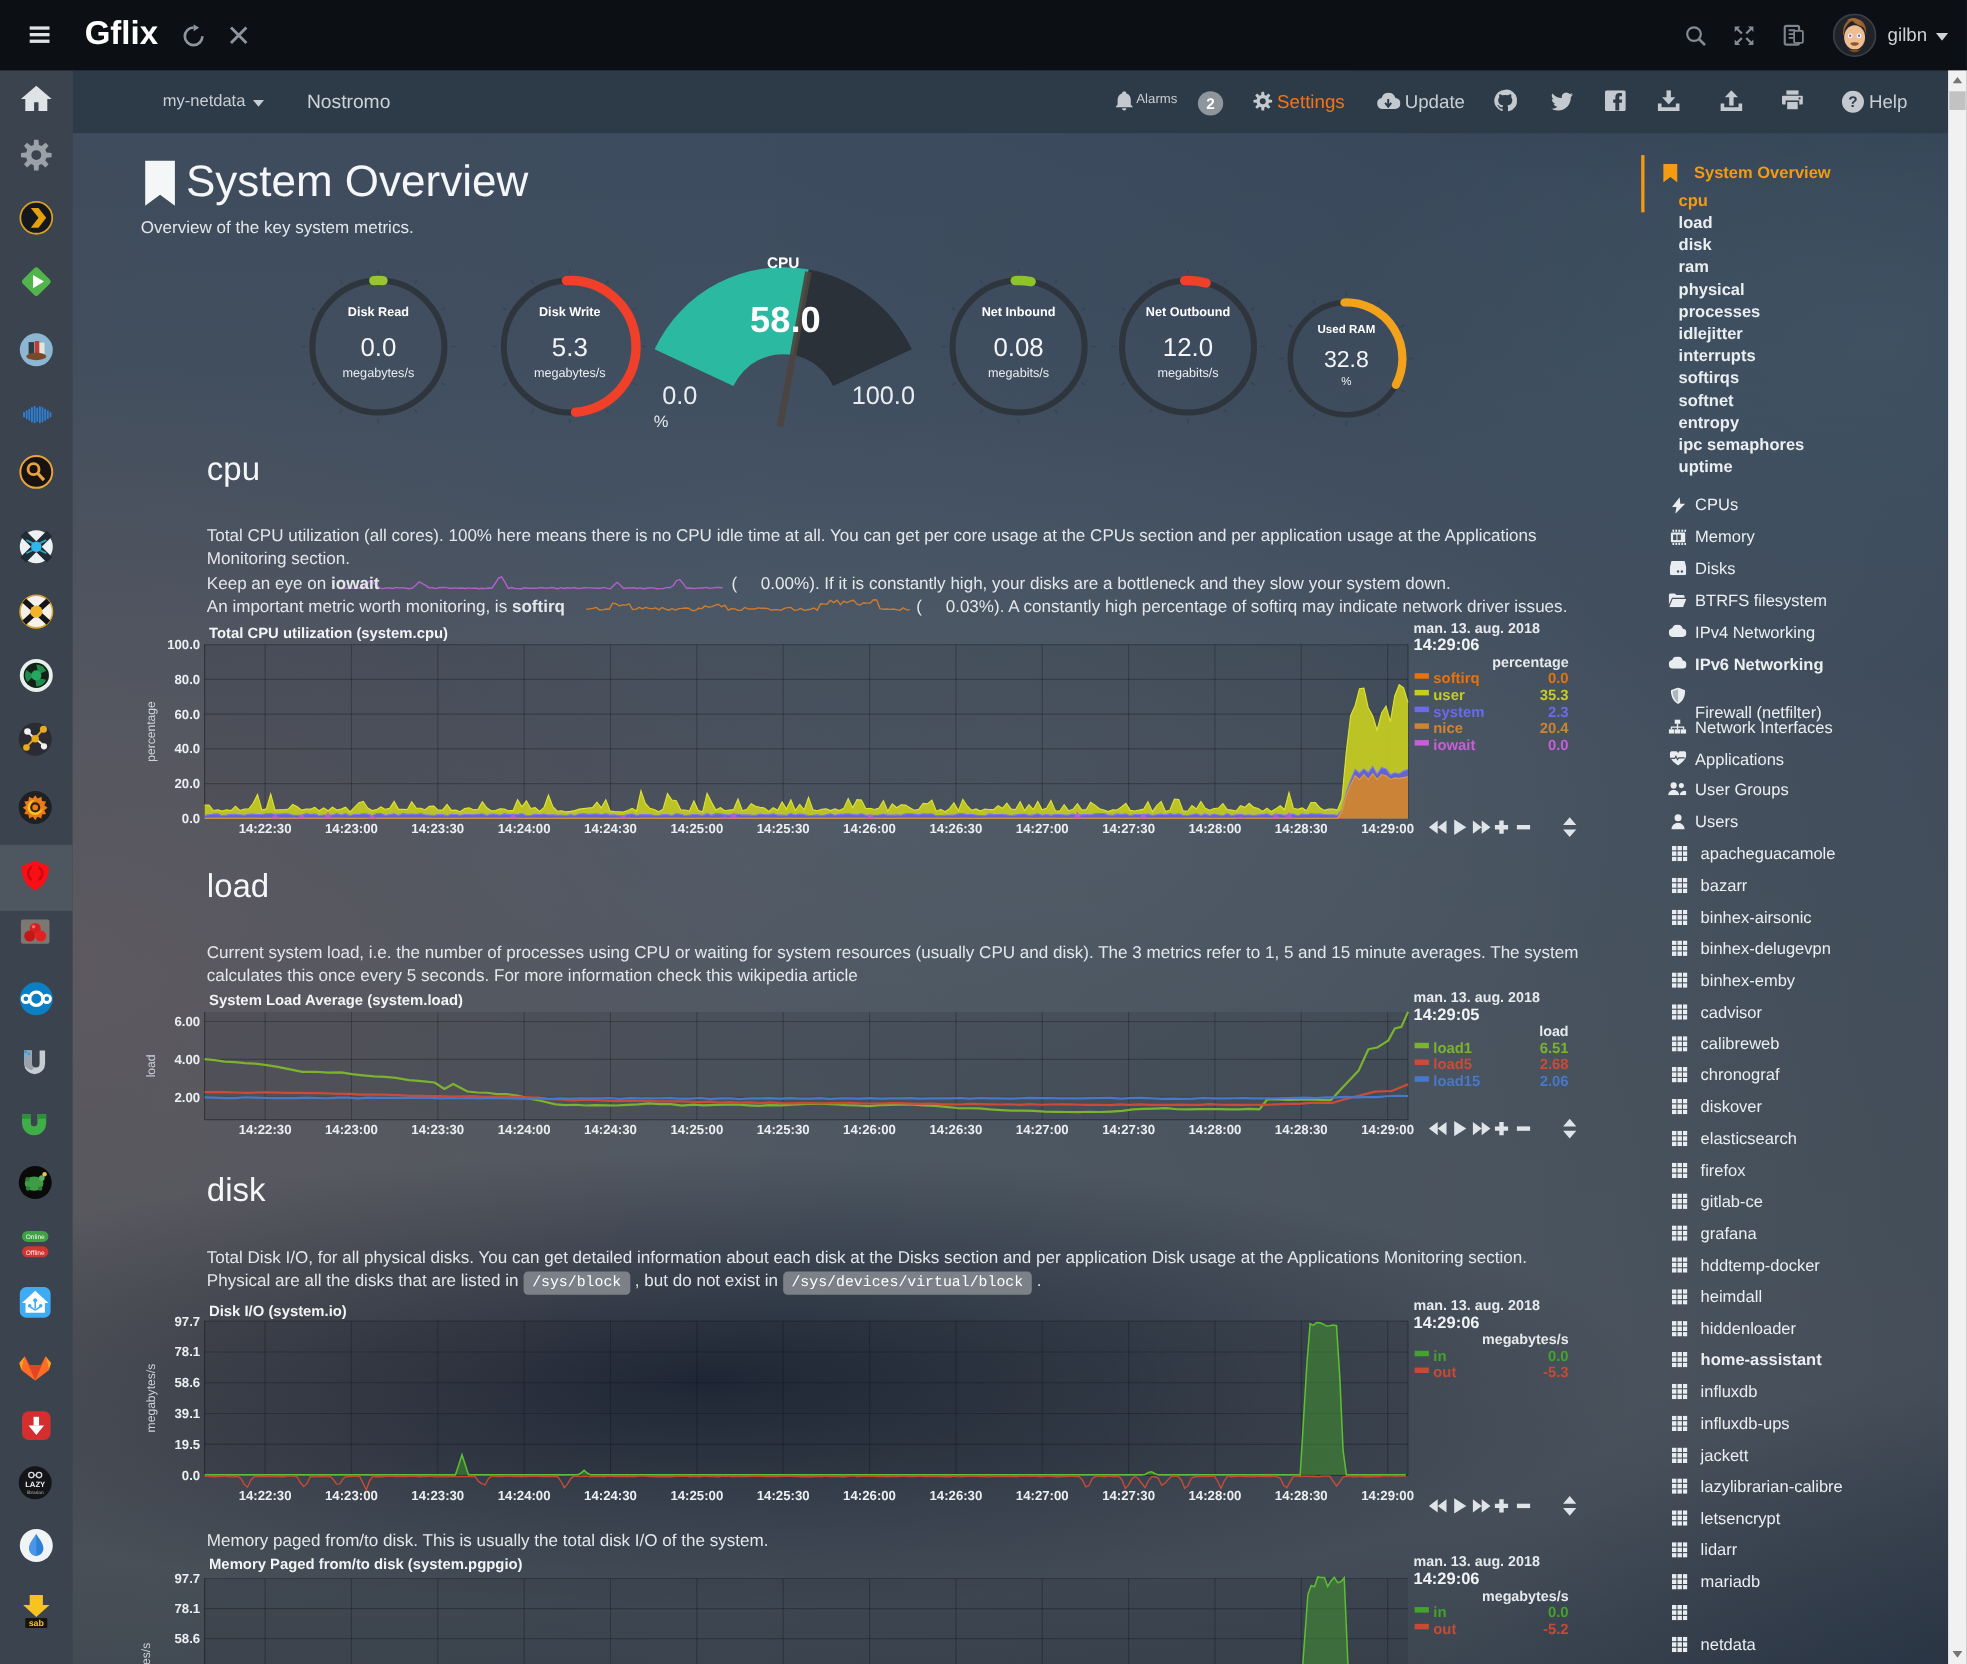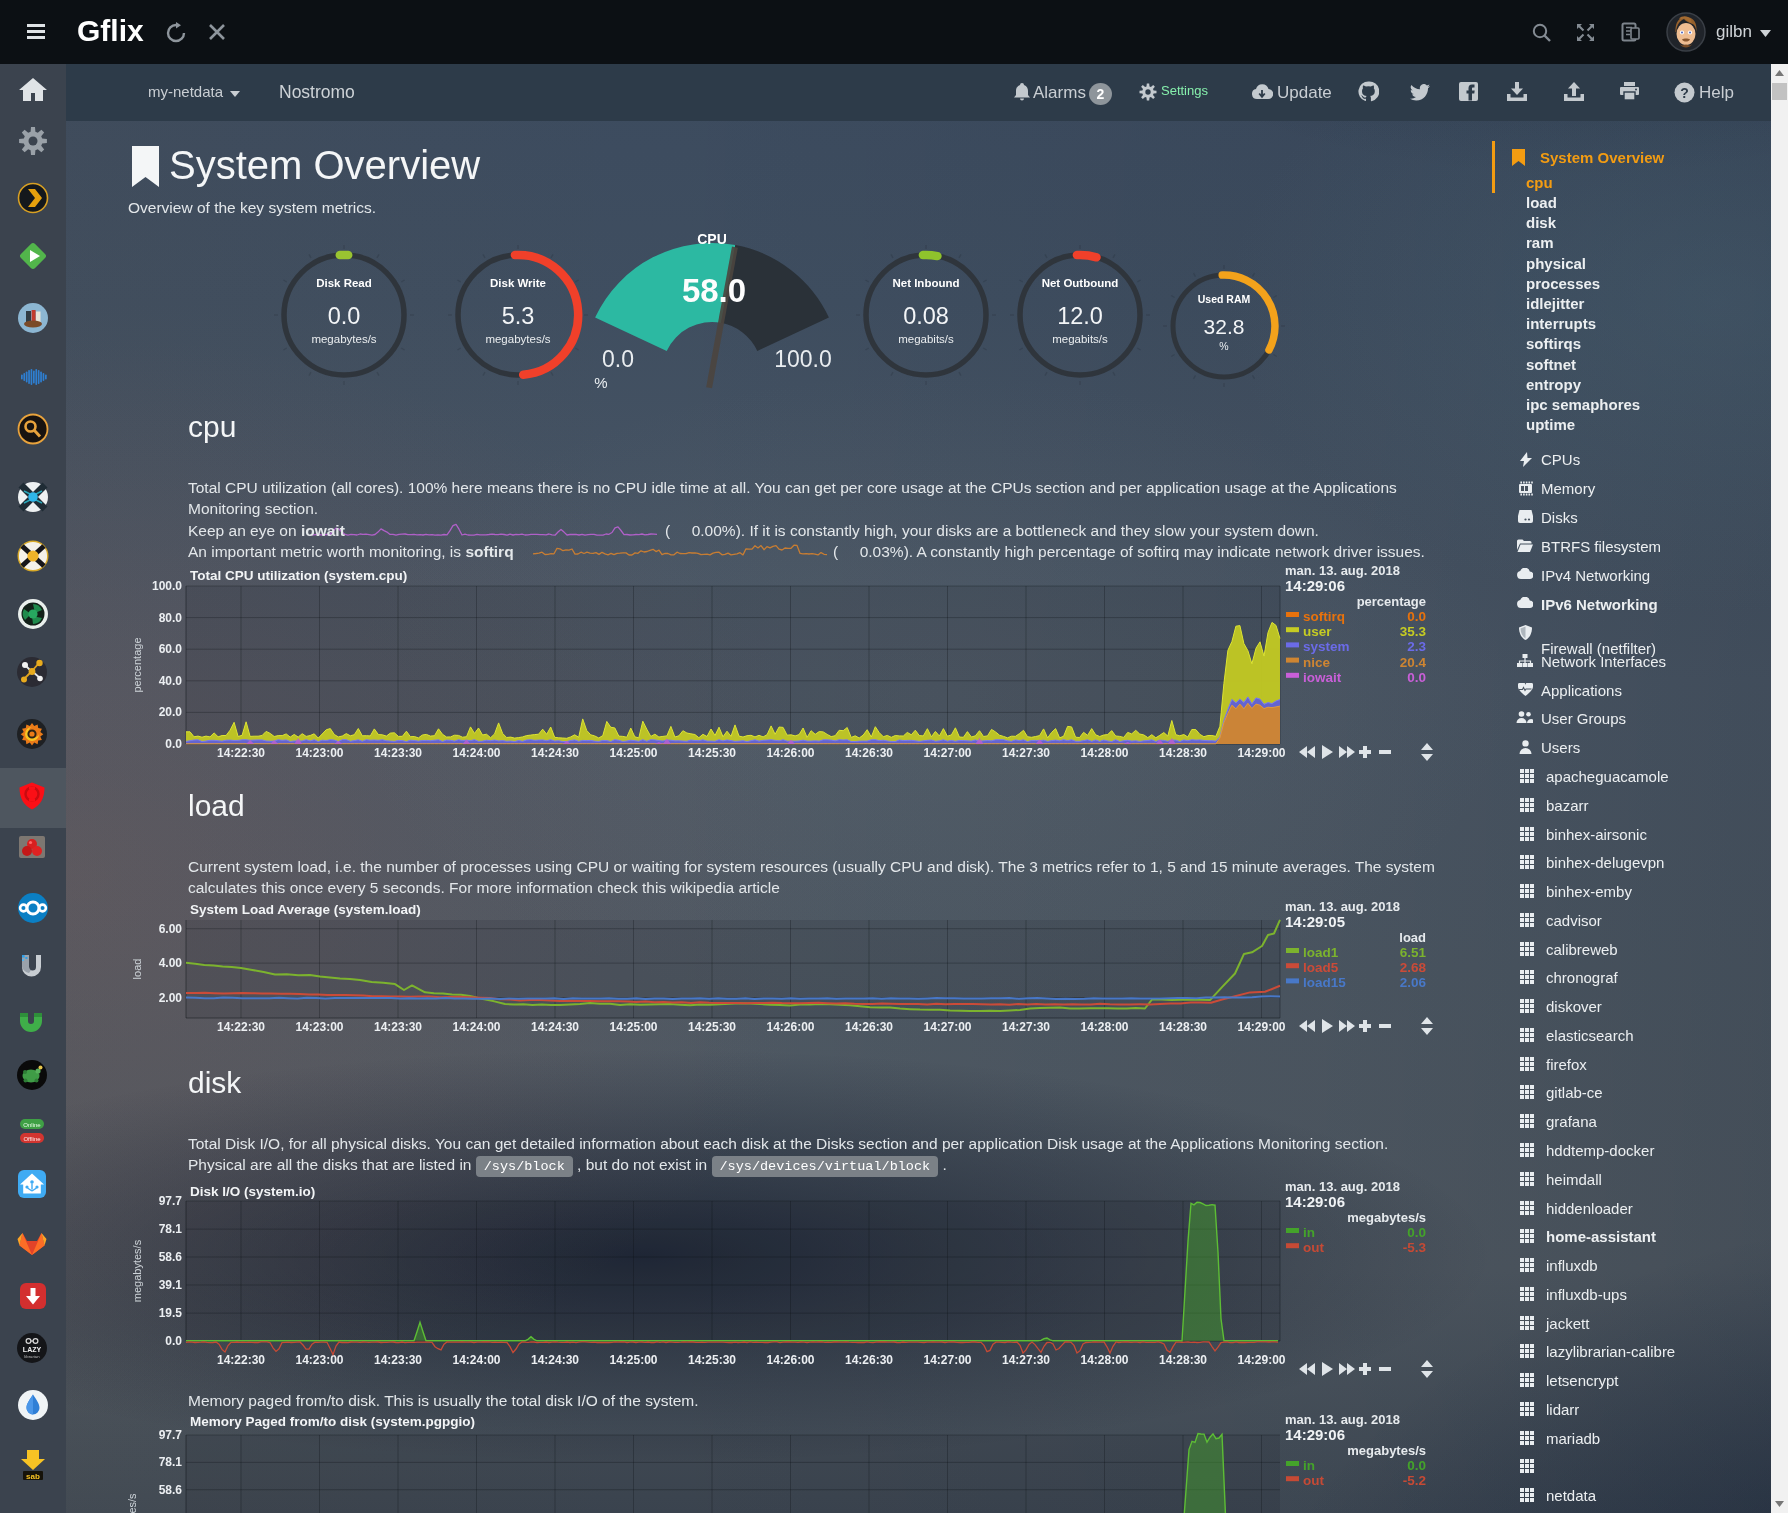--- a/index.html
+++ b/index.html
@@ -1135,29 +1135,29 @@
       <path d="M0 0 h10 l-5 6 Z" fill="#c9ced3"></path>
     </svg>
   </div>
 <div class="nvtext" style="left:279px;top:82px;font-size:17.5px;color:#ced3d7;font-weight:400">Nostromo</div>
 <div class="abs" style="left:1014px;top:83px;z-index:21">
     <svg width="16" height="18" viewBox="0 0 16 18" style="">
       <path d="M8 0 a2 2 0 0 1 2 2 c3 1 4 3.5 4 6 v4 l2 2.5 H0 L2 12 V8 c0-2.5 1-5 4-6 a2 2 0 0 1 2-2 Z" fill="#c3c9ce"></path>
       <path d="M6 15.5 a2 2 0 0 0 4 0 Z" fill="#c3c9ce"></path>
     </svg>
   </div>
-<div class="nvtext" style="left:1033px;top:83px;font-size:17px;color:#c9ced3;font-weight:400">Alarms</div>
+<div class="nvtext" style="left:1033px;top:83px;font-size:12px;color:#c9ced3;font-weight:400">Alarms</div>
 <div class="abs" style="left:1089px;top:83px;width:23px;height:22px;border-radius:50%;background:#8e959b;z-index:21;text-align:center;font-size:14px;font-weight:700;color:#fff;line-height:22px">2</div>
 <div class="abs" style="left:1139px;top:83px;z-index:21">
     <svg width="18" height="18" viewBox="0 0 18 18" style="">
       <path d="M17.5 7.8 L17.5 10.2 L14.6 10.5 L14.0 11.9 L15.9 14.2 L14.2 15.9 L11.9 14.0 L10.5 14.6 L10.2 17.5 L7.8 17.5 L7.5 14.6 L6.1 14.0 L3.8 15.9 L2.1 14.2 L4.0 11.9 L3.4 10.5 L0.5 10.2 L0.5 7.8 L3.4 7.5 L4.0 6.1 L2.1 3.8 L3.8 2.1 L6.1 4.0 L7.5 3.4 L7.8 0.5 L10.2 0.5 L10.5 3.4 L11.9 4.0 L14.2 2.1 L15.9 3.8 L14.0 6.1 L14.6 7.5 Z" fill="#c3c9ce" fill-rule="evenodd"></path>
       <circle cx="9" cy="9" r="2.7" fill="#2d3b49"></circle>
     </svg>
   </div>
-<div class="nvtext" style="left:1161px;top:83px;font-size:13px;color:#86efac;font-weight:400">Settings</div>
+<div class="nvtext" style="left:1161px;top:83px;font-size:17px;color:#f97316;font-weight:400">Settings</div>
 <div class="abs" style="left:1251px;top:84px;z-index:21">
     <svg width="22" height="16" viewBox="0 0 22 16" style="">
       <path d="M6 15 a5 5 0 0 1 -1-9.9 A6.5 6.5 0 0 1 17.5 5 A4.5 4.5 0 0 1 17 15 Z" fill="#c3c9ce"></path>
       <path d="M11 6 v6 M8.2 9.5 l2.8 3.4 2.8-3.4" stroke="#2d3b49" stroke-width="1.8" fill="none"></path>
     </svg>
   </div>
 <div class="nvtext" style="left:1277px;top:83px;font-size:17px;color:#c9ced3;font-weight:400">Update</div>
 <div class="abs" style="left:1358px;top:81px;z-index:21">
     <svg width="21" height="21" viewBox="0 0 21 21" style="">
       <path d="M10.5 0.5 a10 10 0 0 0 -3.2 19.5 c.5 .1 .7 -.2 .7 -.5 v-1.7 c-2.8 .6 -3.4 -1.2 -3.4 -1.2 c-.5 -1.2 -1.1 -1.5 -1.1 -1.5 c-.9 -.6 .1 -.6 .1 -.6 c1 .1 1.5 1 1.5 1 c.9 1.5 2.3 1.1 2.9 .8 c.1 -.6 .3 -1.1 .6 -1.3 c-2.2 -.3 -4.6 -1.1 -4.6 -5 c0 -1.1 .4 -2 1 -2.7 c-.1 -.3 -.4 -1.3 .1 -2.7 c0 0 .8 -.3 2.8 1 a9.5 9.5 0 0 1 5 0 c1.9 -1.3 2.8 -1 2.8 -1 c.5 1.4 .2 2.4 .1 2.7 c.6 .7 1 1.6 1 2.7 c0 3.9 -2.4 4.7 -4.6 5 c.4 .3 .7 .9 .7 1.9 v2.8 c0 .3 .2 .6 .7 .5 A10 10 0 0 0 10.5 .5 Z" fill="#c3c9ce"></path>

